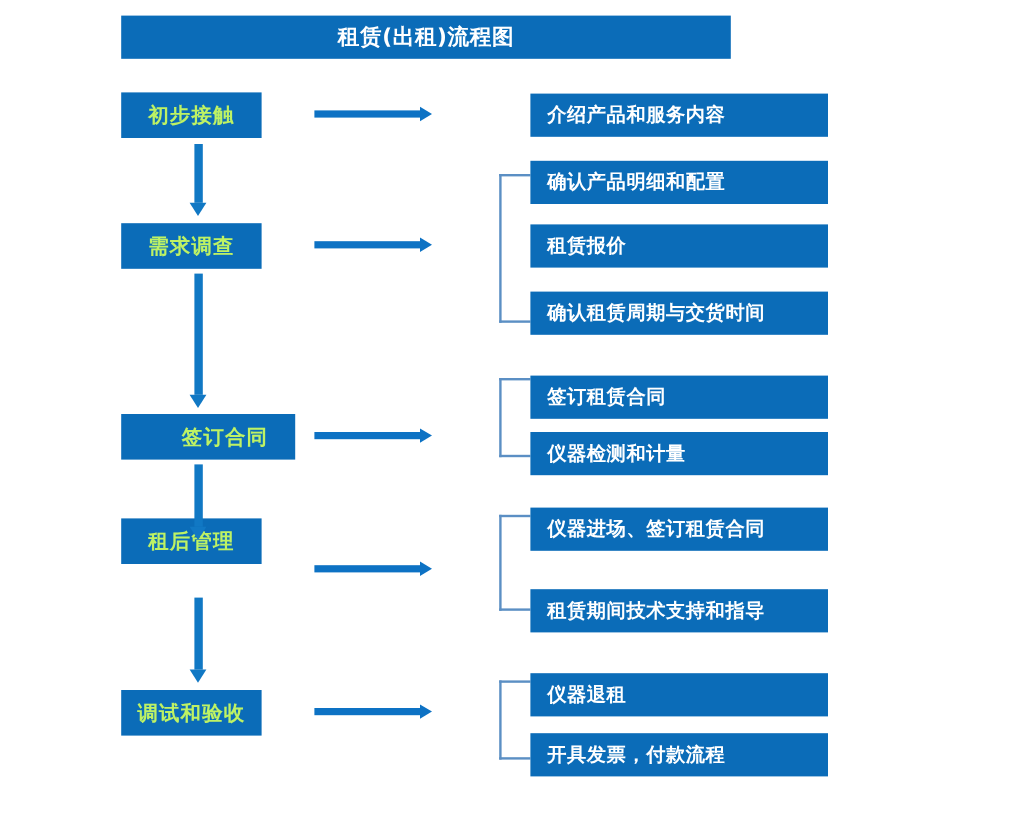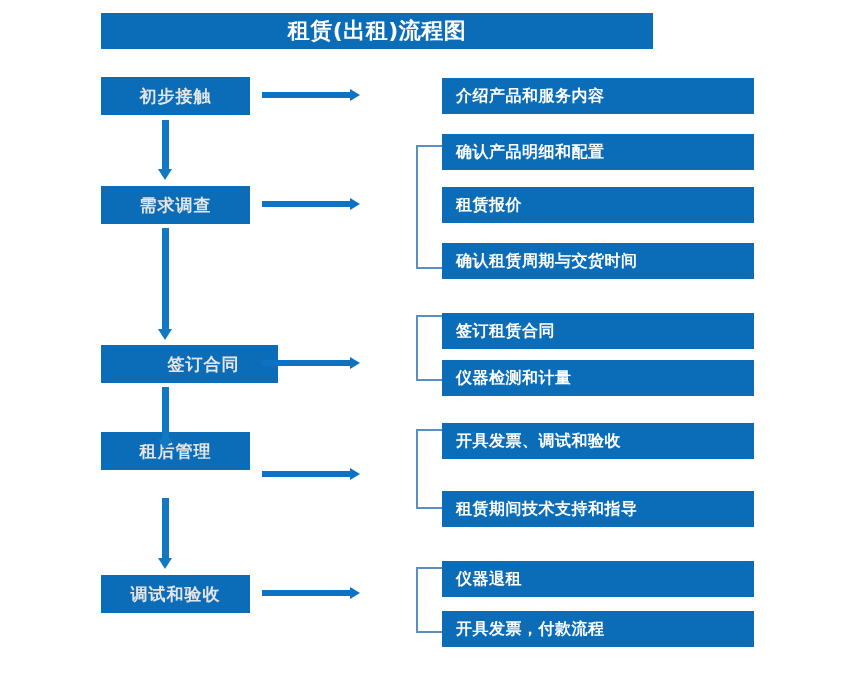--- a/index.html
+++ b/index.html
@@ -16,53 +16,53 @@
     height: 688px;
     background: #ffffff;
     overflow: hidden;
   }
 
   
   .title-bar {
     position: absolute;
     left: 101px;
     top: 13px;
-    width: 552px;
+    width: 508px;
     height: 36px;
     background: #0b6cb8;
     color: #ffffff;
-    font-size: 22px;
+    font-size: 18px;
     font-weight: bold;
     display: flex;
     align-items: center;
     justify-content: center;
     letter-spacing: 0.5px;
   }
 
   
   .stage-box {
     position: absolute;
     left: 101px;
-    width: 149px;
+    width: 117px;
     height: 38px;
     background: #0b6cb8;
-    color: #e5e5e5;
+    color: #bef264;
     font-size: 17px;
     font-weight: bold;
     display: flex;
     align-items: center;
     justify-content: center;
     letter-spacing: 1px;
   }
 
   
   .detail-box {
     position: absolute;
     left: 442px;
-    width: 312px;
+    width: 248px;
     height: 36px;
     background: #0b6cb8;
     color: #ffffff;
     font-size: 16px;
     font-weight: bold;
     display: flex;
     align-items: center;
     padding-left: 14px;
     box-sizing: border-box;
     letter-spacing: 0.5px;
@@ -199,21 +199,21 @@
   <div class="detail-box" style="top:134px;">确认产品明细和配置</div>
 
   <div class="detail-box" style="top:187px;">租赁报价</div>
 
   <div class="detail-box" style="top:313px;">签订租赁合同</div>
 
   <div class="detail-box" style="top:243px;">确认租赁周期与交货时间</div>
 
   <div class="detail-box" style="top:360px;">仪器检测和计量</div>
 
-  <div class="detail-box" style="top:423px;">开具发票、调试和验收</div>
+  <div class="detail-box" style="top:423px;">仪器进场、签订租赁合同</div>
 
   <div class="detail-box" style="top:491px;">租赁期间技术支持和指导</div>
 
   <div class="detail-box" style="top:561px;">仪器退租</div>
 
   <div class="detail-box" style="top:611px;">开具发票，付款流程</div>
 
 </div>
 
 </body></html>

